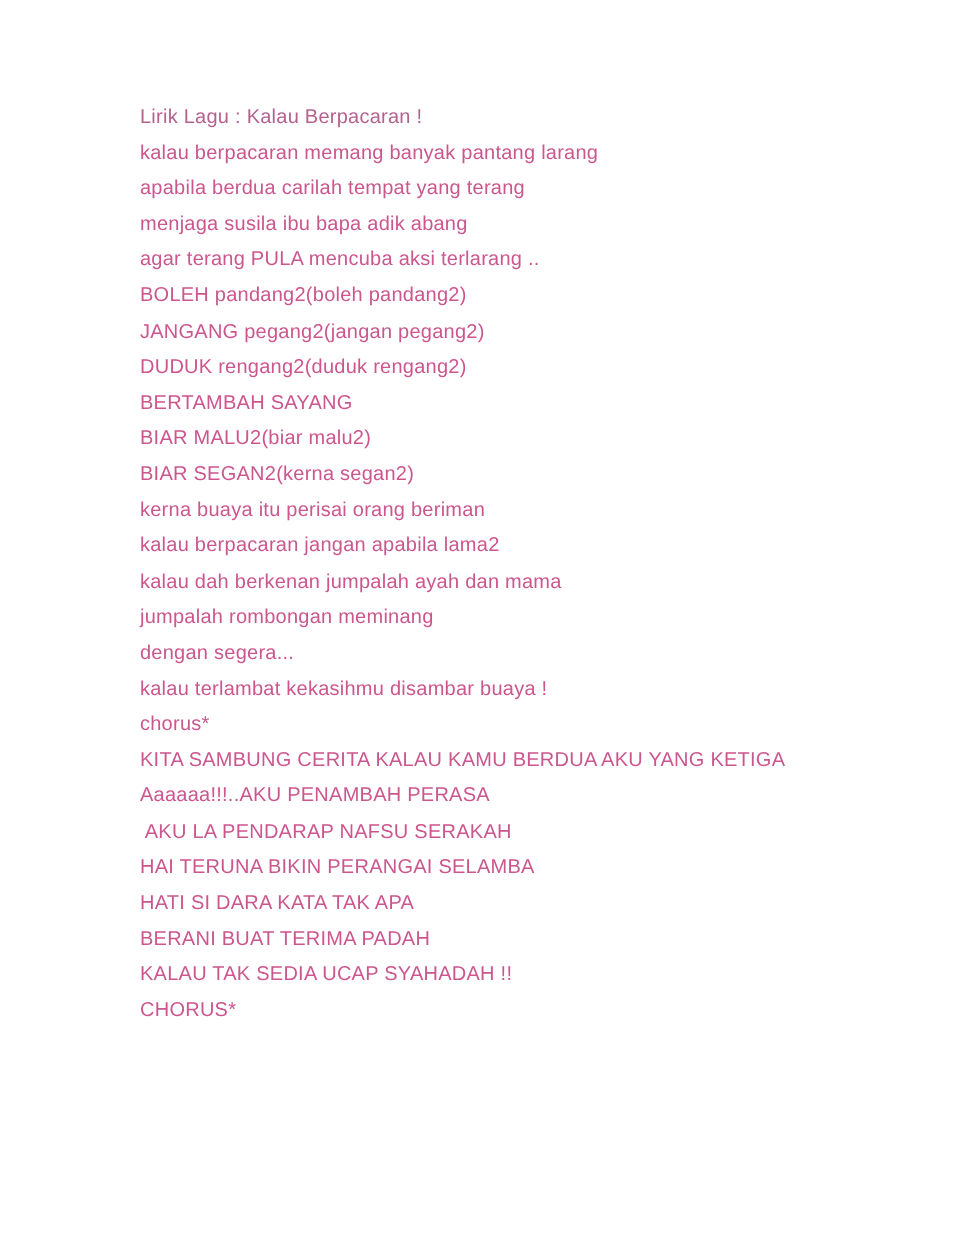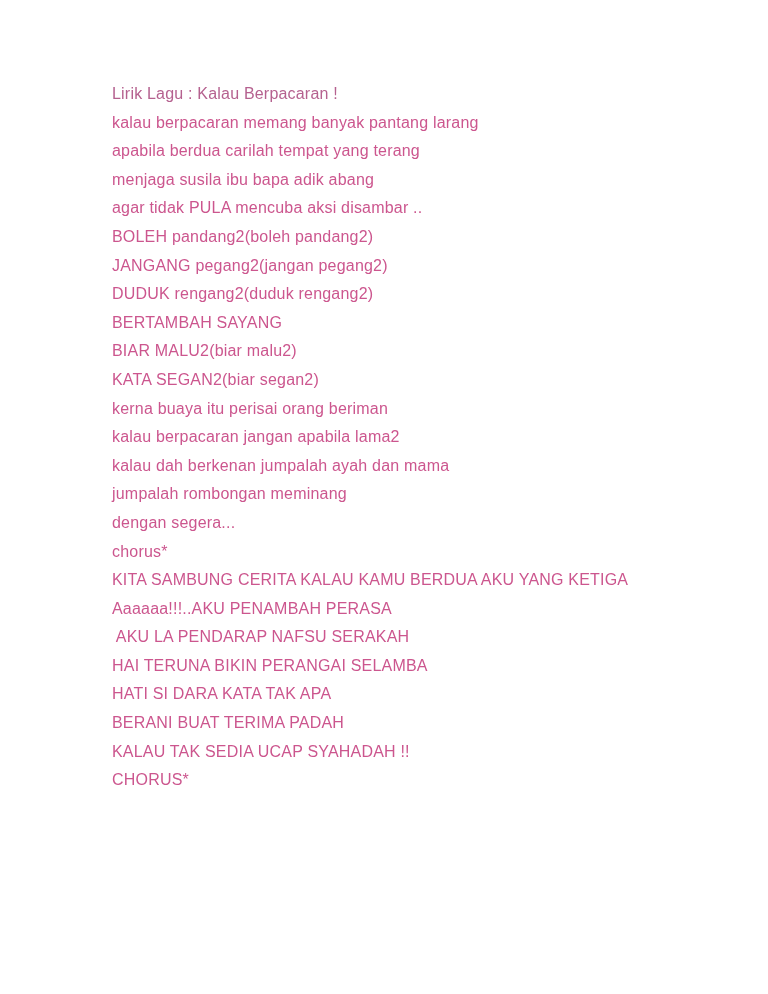--- a/index.html
+++ b/index.html
@@ -34,32 +34,33 @@
 </style>
 </head>
 <body>
 
 <div class="doc-canvas">
   <div class="doc-content">
     <div class="line title">Lirik Lagu : Kalau Berpacaran !</div>
     <div class="line">kalau berpacaran memang banyak pantang larang</div>
     <div class="line">apabila berdua carilah tempat yang terang</div>
     <div class="line">menjaga susila ibu bapa adik abang</div>
-    <div class="line">agar tidak PULA mencuba aksi disambar ..</div>
+    <div class="line">agar terang PULA mencuba aksi terlarang ..</div>
     <div class="line">BOLEH pandang2(boleh pandang2)</div>
     <div class="line">JANGANG pegang2(jangan pegang2)</div>
     <div class="line">DUDUK rengang2(duduk rengang2)</div>
     <div class="line">BERTAMBAH SAYANG</div>
     <div class="line">BIAR MALU2(biar malu2)</div>
-    <div class="line">KATA SEGAN2(biar segan2)</div>
+    <div class="line">BIAR SEGAN2(kerna segan2)</div>
     <div class="line">kerna buaya itu perisai orang beriman</div>
     <div class="line">kalau berpacaran jangan apabila lama2</div>
     <div class="line">kalau dah berkenan jumpalah ayah dan mama</div>
     <div class="line">jumpalah rombongan meminang</div>
     <div class="line">dengan segera...</div>
+    <div class="line">kalau terlambat kekasihmu disambar buaya !</div>
     <div class="line">chorus*</div>
     <div class="line">KITA SAMBUNG CERITA KALAU KAMU BERDUA AKU YANG KETIGA</div>
     <div class="line">Aaaaaa!!!..AKU PENAMBAH PERASA</div>
     <div class="line"> AKU LA PENDARAP NAFSU SERAKAH</div>
     <div class="line">HAI TERUNA BIKIN PERANGAI SELAMBA</div>
     <div class="line">HATI SI DARA KATA TAK APA</div>
     <div class="line">BERANI BUAT TERIMA PADAH</div>
     <div class="line">KALAU TAK SEDIA UCAP SYAHADAH !!</div>
     <div class="line">CHORUS*</div>
   </div>

